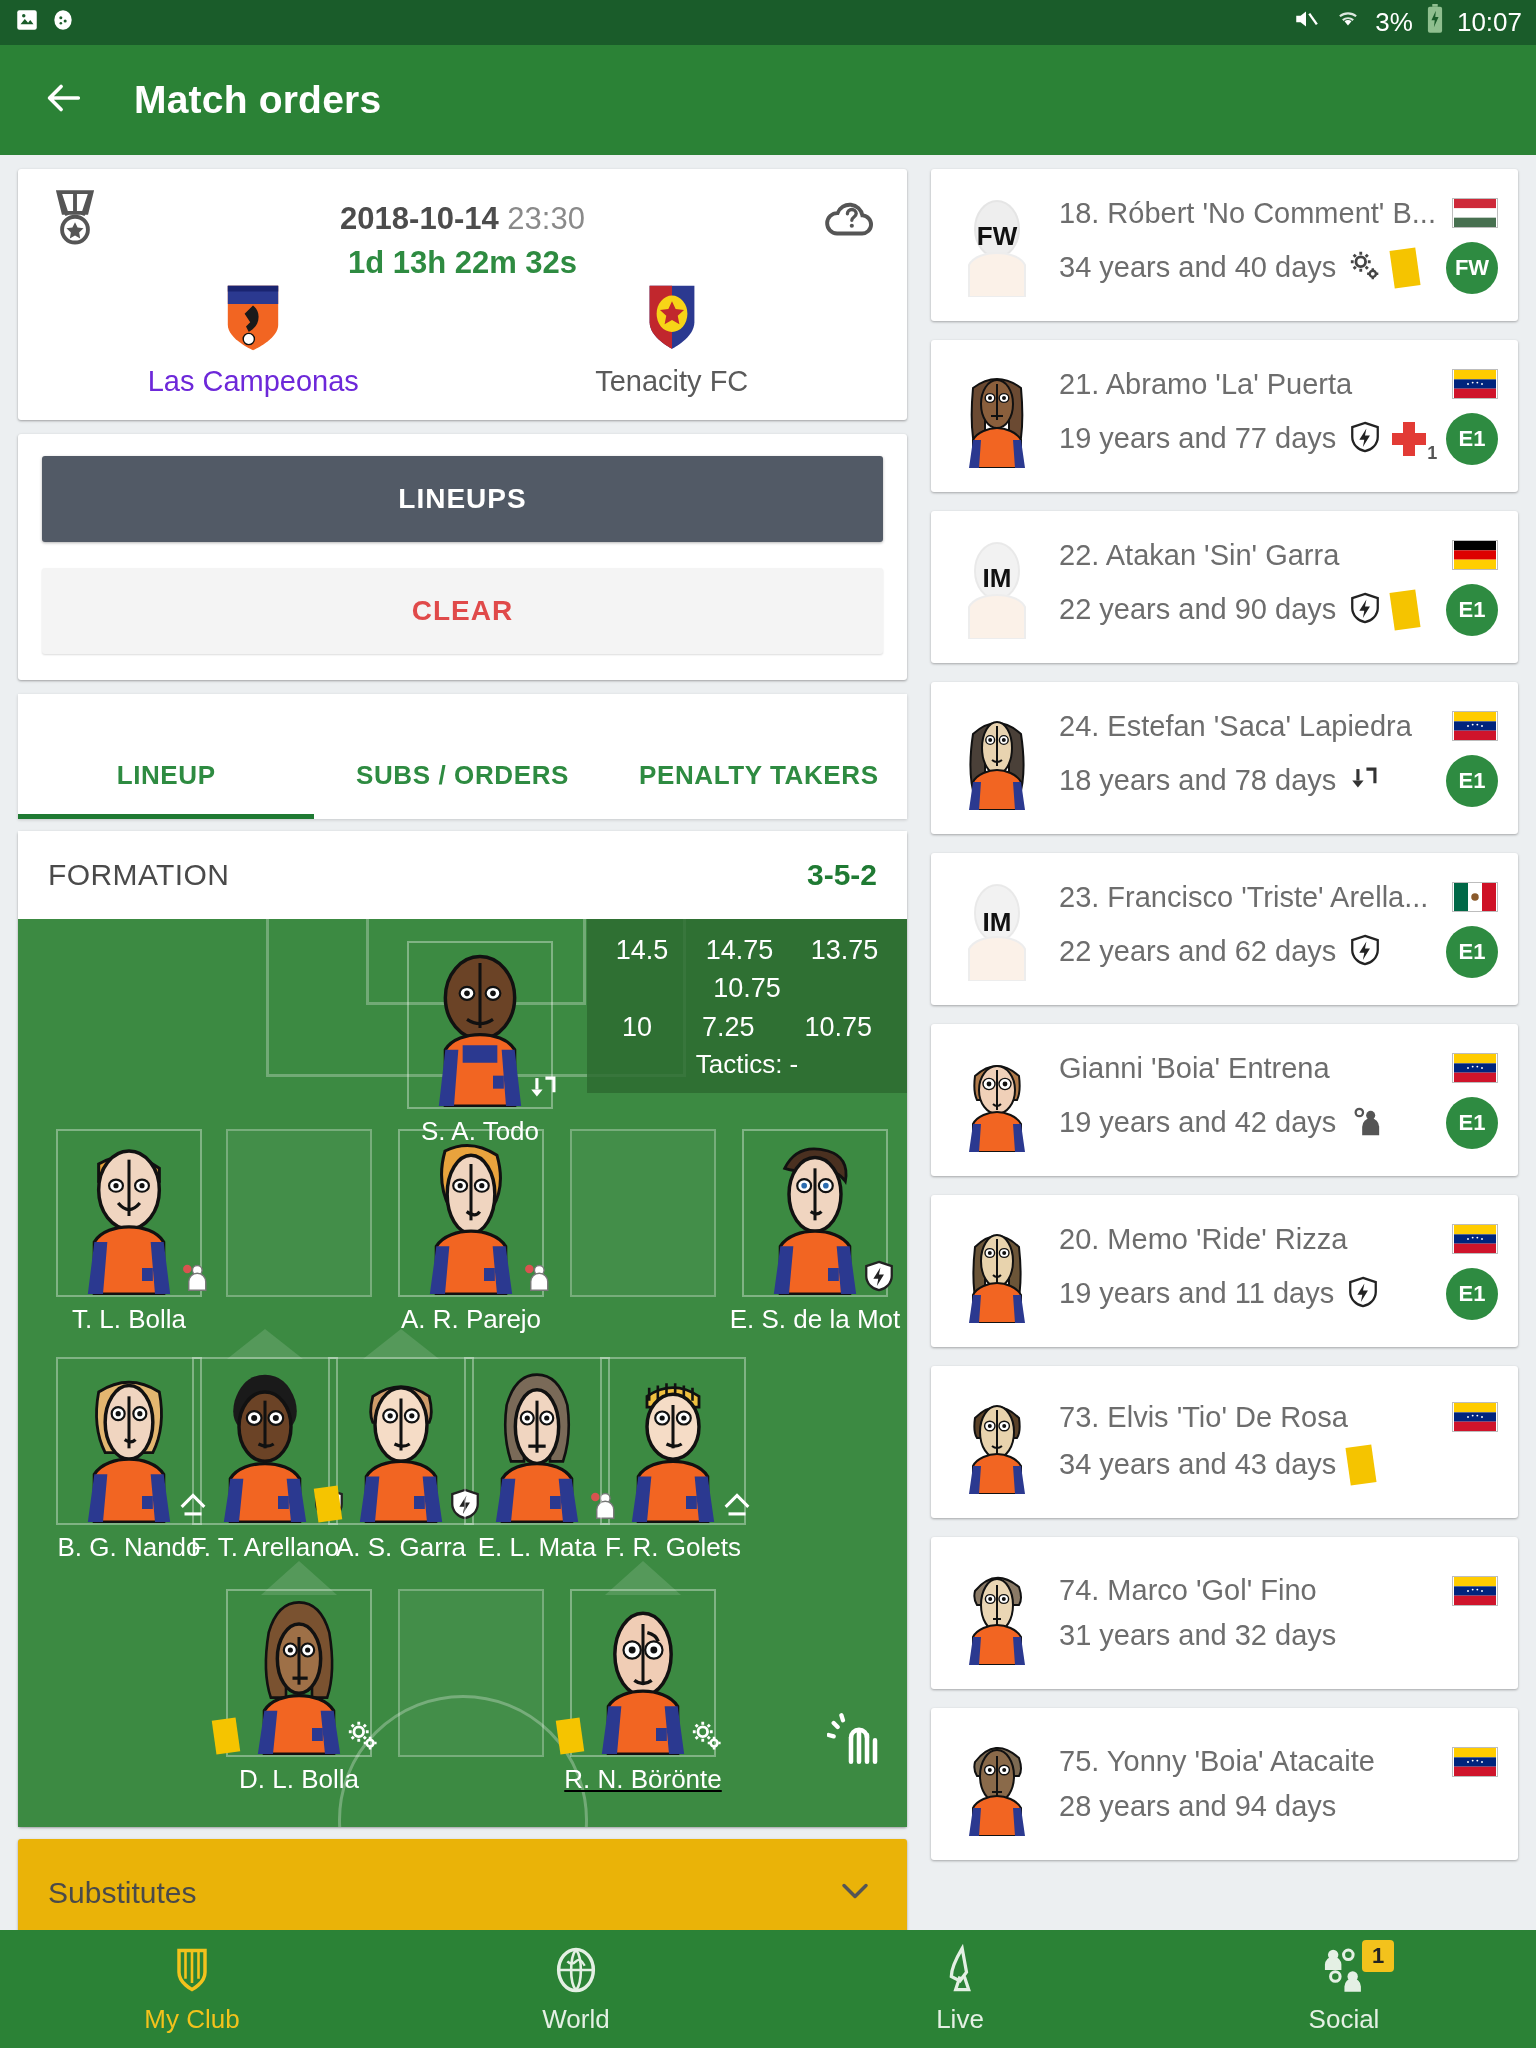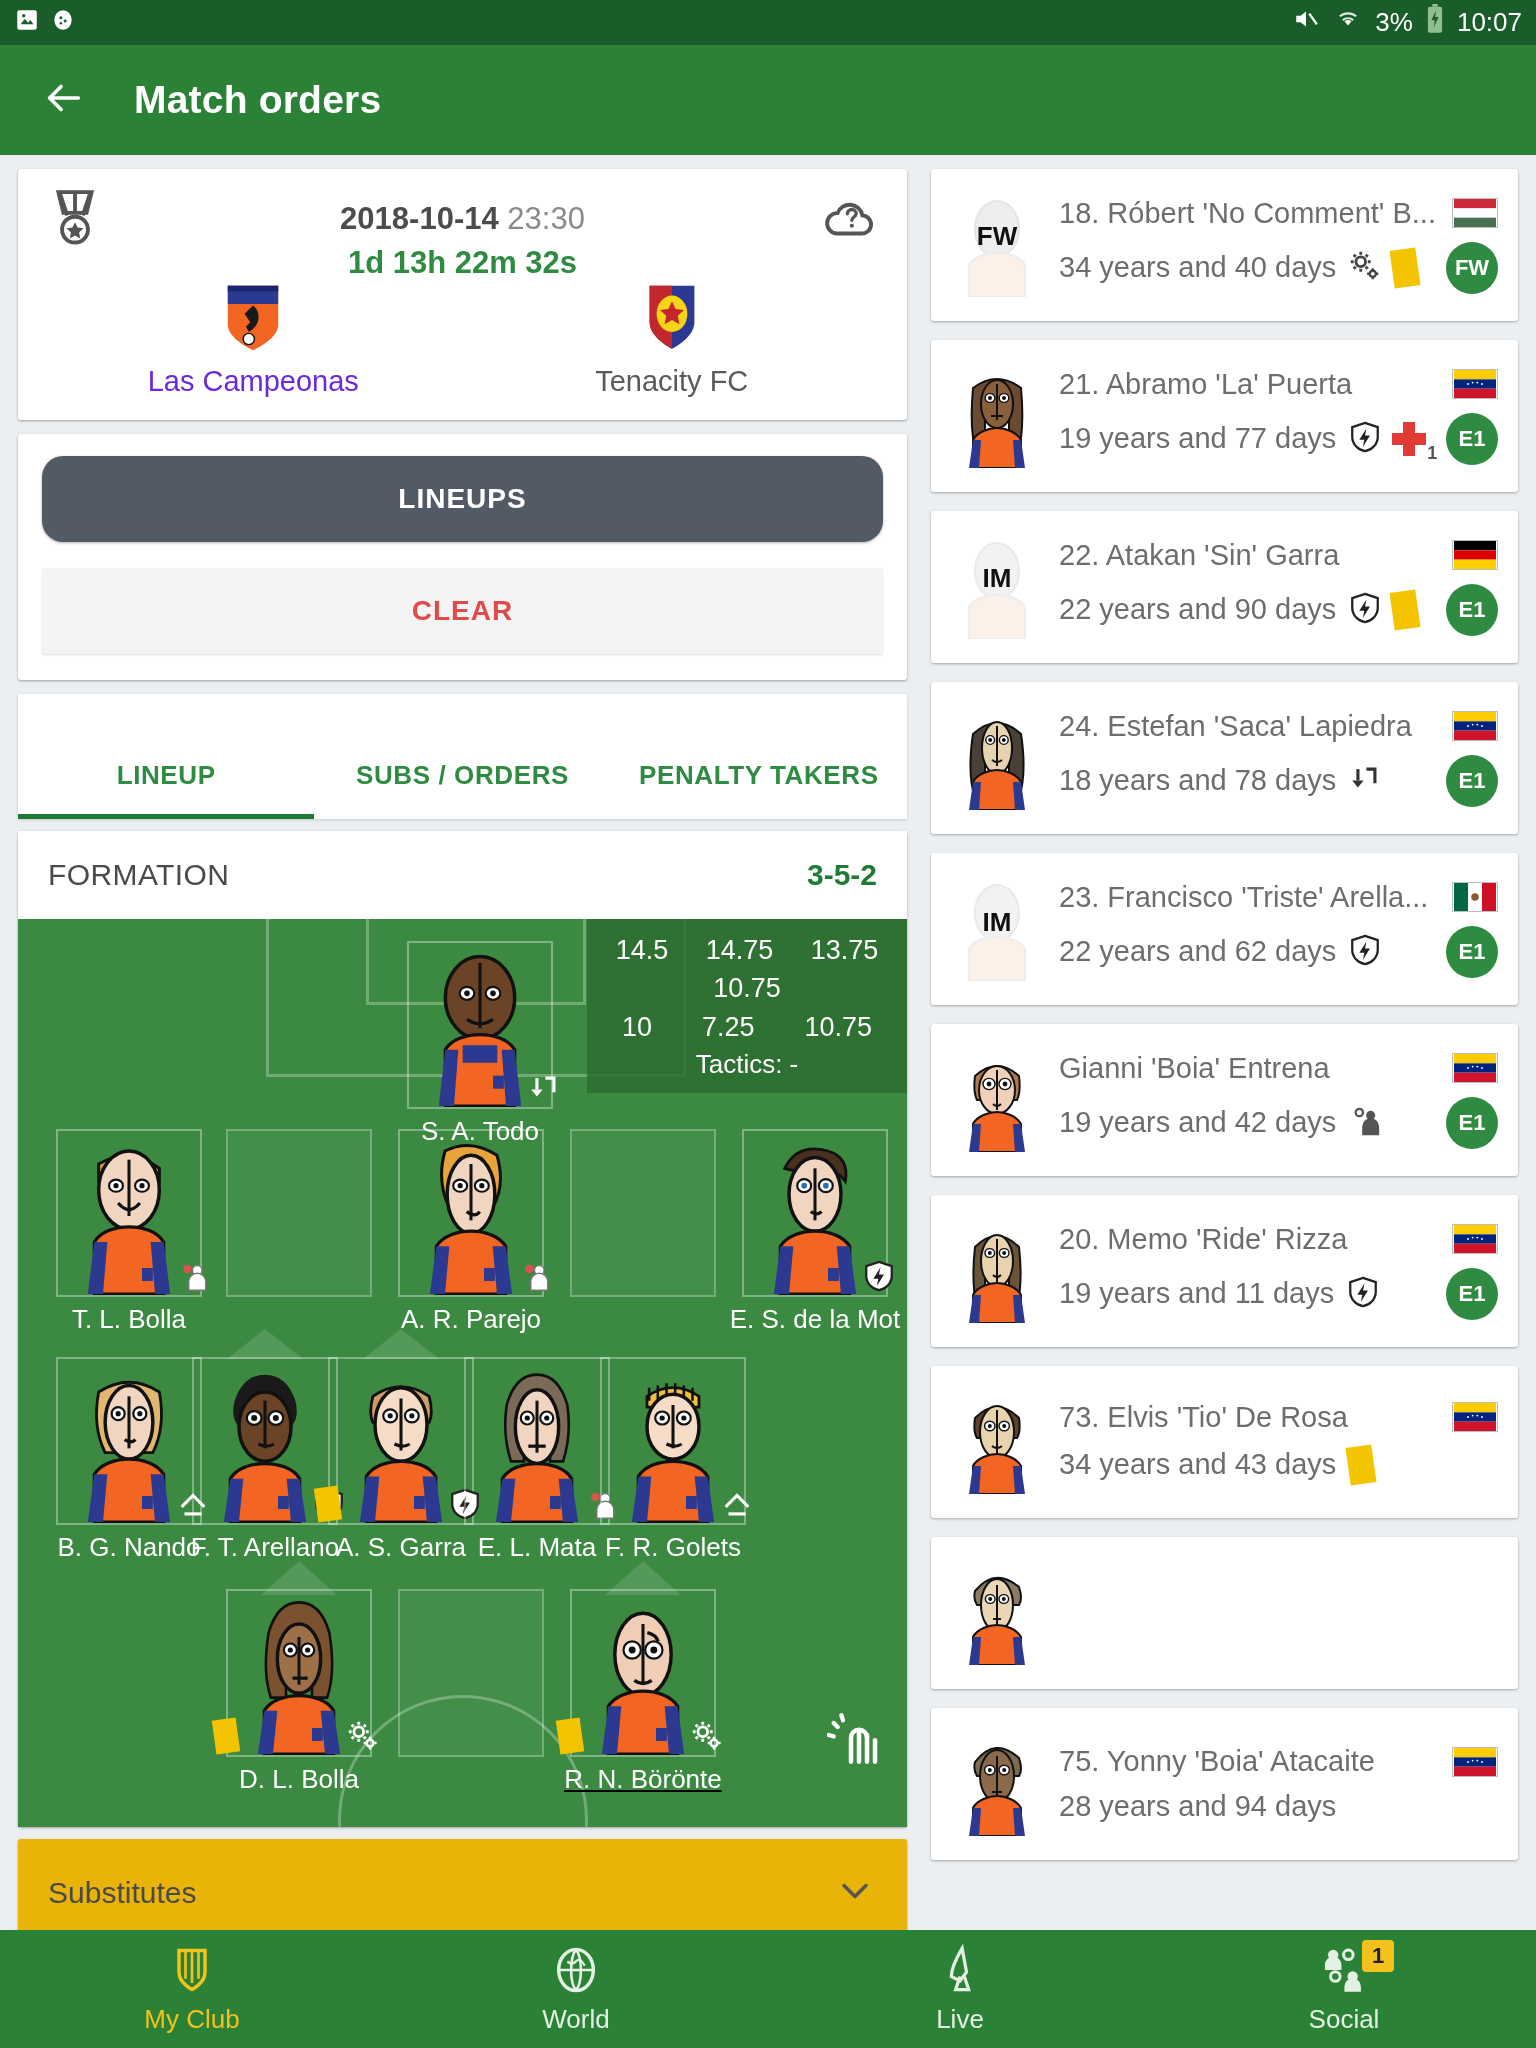--- a/index.html
+++ b/index.html
@@ -62,21 +62,20 @@
   #action-card { margin-top: 14px; padding: 22px 24px 26px 24px; }
   .btn {
     display: block; width: 100%; text-align: center;
     font-size: 28px; font-weight: 700; letter-spacing: 1px;
     border: none; border-radius: 3px; cursor: pointer;
     font-family: "Liberation Sans", sans-serif;
   }
   #btn-lineups {
     background: #525a66; color: #fff; padding: 27px 0;
     box-shadow: 0 1px 3px rgba(0,0,0,.3);
-    border-radius: 21px;
   }
   #btn-clear {
     background: #f4f4f4; color: #e04a4a; padding: 27px 0; margin-top: 26px;
     box-shadow: 0 1px 2px rgba(0,0,0,.14);
   }
 
   
   #tabs {
     margin-top: 14px; background: #fff; display: flex;
     box-shadow: 0 1px 3px rgba(0,0,0,.16);
@@ -1023,20 +1022,37 @@
       <ellipse cx="22" cy="22" rx="8" ry="13" fill="#ead6b4" stroke="#111"></ellipse>
       <path d="M22 12v22" stroke="#111"></path>
       <ellipse cx="18.6" cy="19" rx="2.4" ry="2.2" fill="#fff" stroke="#111" stroke-width=".7"></ellipse>
           <circle cx="18.6" cy="19" r="1" fill="#111"></circle>
       <ellipse cx="25.4" cy="19" rx="2.4" ry="2.2" fill="#fff" stroke="#111" stroke-width=".7"></ellipse>
           <circle cx="25.4" cy="19" r="1" fill="#111"></circle>
       <path d="M20 29h4" stroke="#111"></path>
       <path d="M10 38c2-4 8-6 12-6s10 2 12 6v14H10z" fill="#f26522" stroke="#111"></path>
       <path d="M10 38l-2 14h5l1-14zM34 38l2 14h-5l-1-14z" fill="#2b3990"></path>
     </svg>
+    <div class="pc-body">
+      <div class="pc-line1">
+        <span class="pc-name">74. Marco 'Gol' Fino</span>
+        <svg class="flag" viewBox="0 0 9 6">
+              <rect width="9" height="2" y="0" fill="#ffcc00"></rect>
+              <rect width="9" height="2" y="2" fill="#00247d"></rect>
+              <rect width="9" height="2" y="4" fill="#cf142b"></rect>
+              <circle cx="3" cy="3" r=".2" fill="#fff"></circle>
+              <circle cx="4" cy="2.7" r=".2" fill="#fff"></circle>
+              <circle cx="5" cy="2.7" r=".2" fill="#fff"></circle>
+              <circle cx="6" cy="3" r=".2" fill="#fff"></circle>
+            </svg>
+      </div>
+      <div class="pc-line2">
+        <span class="pc-age">31 years and 32 days</span>
+      </div>
+    </div>
   </div>
 
   <div class="player-card">
     <svg class="pc-avatar" viewBox="0 0 44 52">
       <path d="M11 15q10-13 22-2 2 6 0 9H12q-2-3-1-7z" fill="#7d6a52" stroke="#111"></path>
       <ellipse cx="22" cy="22" rx="8.5" ry="13" fill="#8a6a4a" stroke="#111"></ellipse>
       <path d="M22 12v22" stroke="#111"></path>
       <ellipse cx="18.4" cy="19" rx="2.6" ry="2.4" fill="#fff" stroke="#111" stroke-width=".7"></ellipse>
           <circle cx="18.4" cy="19" r="1" fill="#111"></circle>
       <ellipse cx="25.6" cy="19" rx="2.6" ry="2.4" fill="#fff" stroke="#111" stroke-width=".7"></ellipse>

